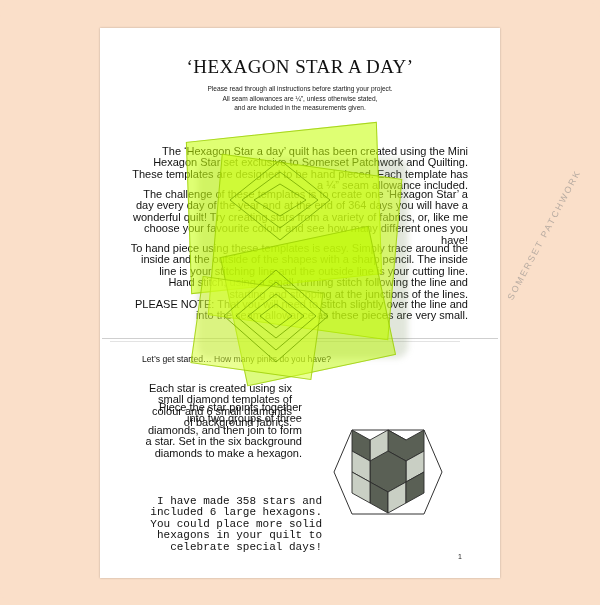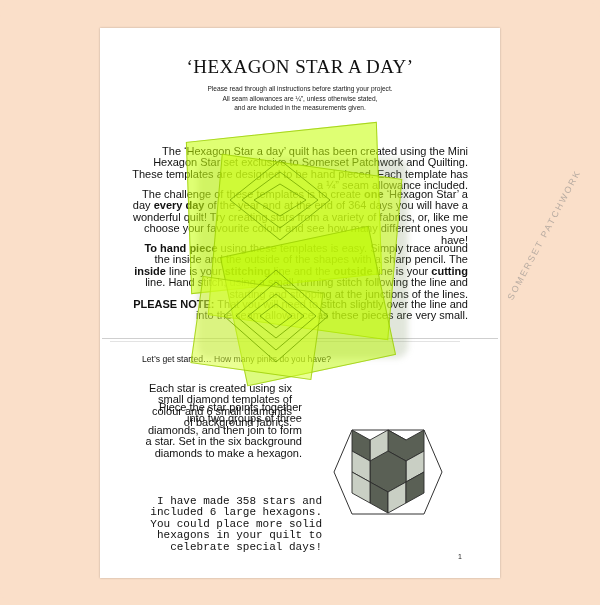--- a/index.html
+++ b/index.html
@@ -60,21 +60,21 @@
     width: 338px;
     font-size: 11px;
     line-height: 11.4px;
     color: #111;
     text-align: right;
   }
   .p1 { top: 118px; }
   .p2 { top: 161px; }
   .p3 { top: 215px; }
   .p4 { top: 271px; }
-  b { font-weight: bold; }
+  b { font-weight: normal; }
 
   
   .fold {
     position: absolute;
     left: 0;
     right: 0;
     top: 305px;
     height: 14px;
   }
   .fold .l1 {

